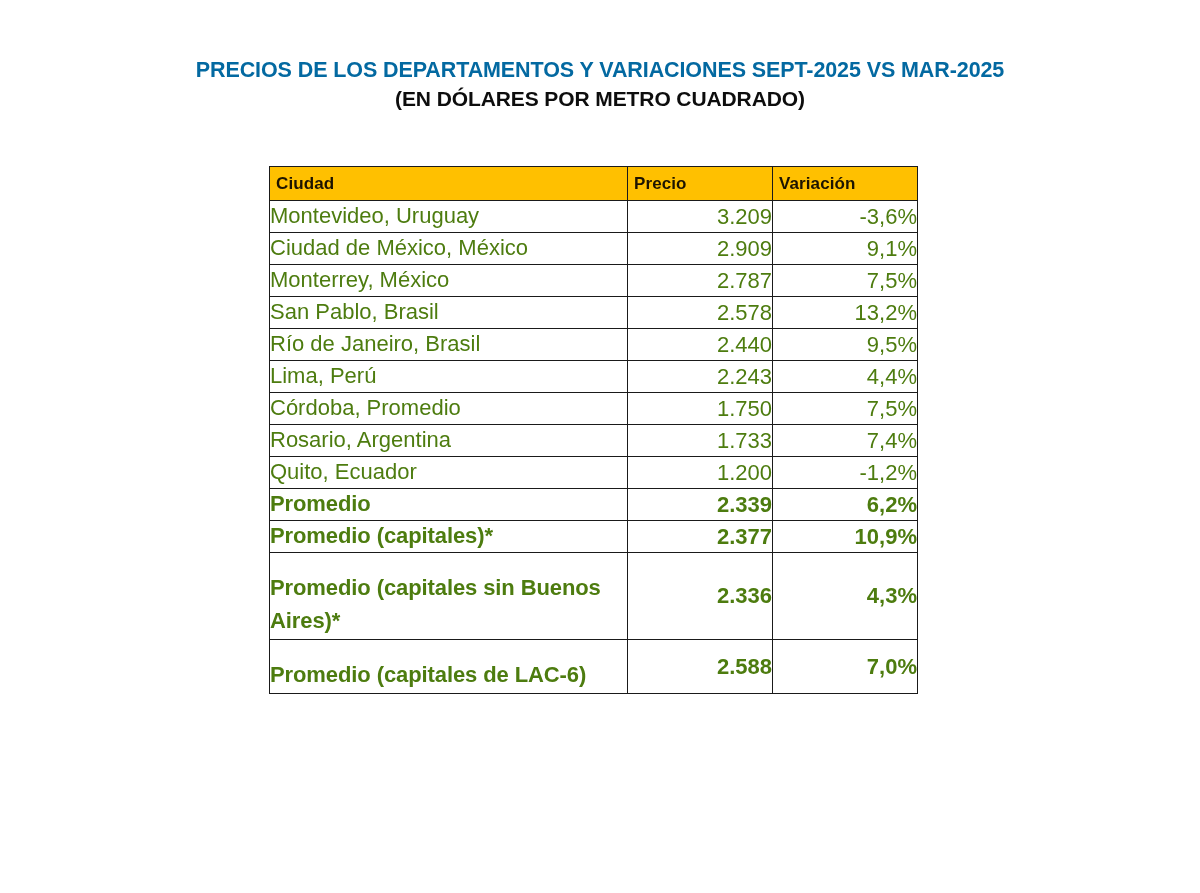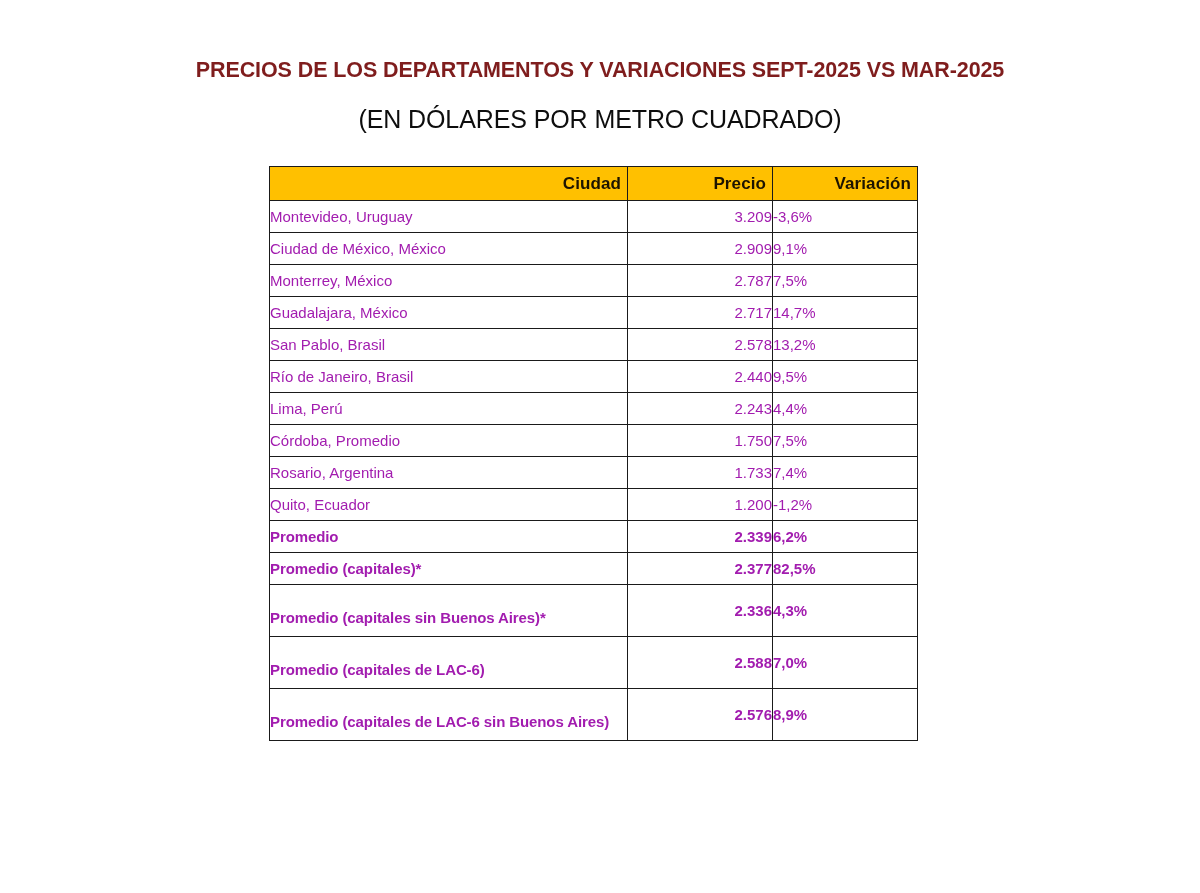--- a/index.html
+++ b/index.html
@@ -26,30 +26,30 @@
 
   
   .title-block {
     padding-top: 58px;
     text-align: center;
   }
   .title-main {
     font-size: 21.5px;
     font-weight: bold;
     letter-spacing: -0.1px;
-    color: #7f1d1d;
+    color: #0369a1;
     line-height: 1.15;
     white-space: nowrap;
   }
   .title-sub {
-    font-size: 25px;
-    font-weight: normal;
+    font-size: 21px;
+    font-weight: bold;
     letter-spacing: -0.1px;
     color: #0d0d0d;
-    margin-top: 22px;
+    margin-top: 4px;
     line-height: 1.15;
     white-space: nowrap;
   }
 
   
   .table-wrap {
     position: absolute;
     left: 269px;
     top: 166px;
     width: 648px;
@@ -62,30 +62,30 @@
     background: #ffffff;
   }
 
   table.price-table col.c-city  { width: 358px; }
   table.price-table col.c-price { width: 145px; }
   table.price-table col.c-var   { width: 145px; }
 
   table.price-table th,
   table.price-table td {
     border: 1.6px solid #1a1a1a;
-    font-size: 15px;
-    color: #a21caf;
+    font-size: 22px;
+    color: #4d7c0f;
     background: #ffffff;
   }
 
   
   table.price-table thead th {
     background: #FFC000;
     font-weight: bold;
-    text-align: right;
+    text-align: left;
     height: 33px;
     padding: 0 6px;
     font-size: 17px;
     color: #1d1400;
     letter-spacing: 0.1px;
   }
 
   
   table.price-table tbody td {
     height: 31px;
@@ -97,21 +97,21 @@
     text-align: left;
     padding-left: 8px;
     padding-right: 6px;
     line-height: 1.28;
   }
   td.price {
     text-align: right;
     font-size: 17px;
   }
   td.variation {
-    text-align: left;
+    text-align: right;
     padding-right: 18px;
     font-size: 17px;
     margin-left: 31px;
   }
 
   tr.summary td {
     font-weight: bold;
   }
   tr.summary td.city {
     letter-spacing: -0.1px;
@@ -160,25 +160,20 @@
             <td class="city">Ciudad de México, México</td>
             <td class="price">2.909</td>
             <td class="variation">9,1%</td>
           </tr>
           <tr>
             <td class="city">Monterrey, México</td>
             <td class="price">2.787</td>
             <td class="variation">7,5%</td>
           </tr>
           <tr>
-            <td class="city">Guadalajara, México</td>
-            <td class="price">2.717</td>
-            <td class="variation">14,7%</td>
-          </tr>
-          <tr>
             <td class="city">San Pablo, Brasil</td>
             <td class="price">2.578</td>
             <td class="variation">13,2%</td>
           </tr>
           <tr>
             <td class="city">Río de Janeiro, Brasil</td>
             <td class="price">2.440</td>
             <td class="variation">9,5%</td>
           </tr>
           <tr>
@@ -202,34 +197,29 @@
             <td class="variation">-1,2%</td>
           </tr>
           <tr class="summary">
             <td class="city">Promedio</td>
             <td class="price">2.339</td>
             <td class="variation">6,2%</td>
           </tr>
           <tr class="summary">
             <td class="city">Promedio (capitales)*</td>
             <td class="price">2.377</td>
-            <td class="variation">82,5%</td>
+            <td class="variation">10,9%</td>
           </tr>
           <tr class="summary tall">
             <td class="city">Promedio (capitales sin Buenos Aires)*</td>
             <td class="price">2.336</td>
             <td class="variation">4,3%</td>
           </tr>
           <tr class="summary tall">
             <td class="city">Promedio (capitales de LAC-6)</td>
             <td class="price">2.588</td>
             <td class="variation">7,0%</td>
           </tr>
-          <tr class="summary tall">
-            <td class="city">Promedio (capitales de LAC-6 sin Buenos Aires)</td>
-            <td class="price">2.576</td>
-            <td class="variation">8,9%</td>
-          </tr>
         </tbody>
     </table>
   </div>
 
 </div>
 
 </body></html>

